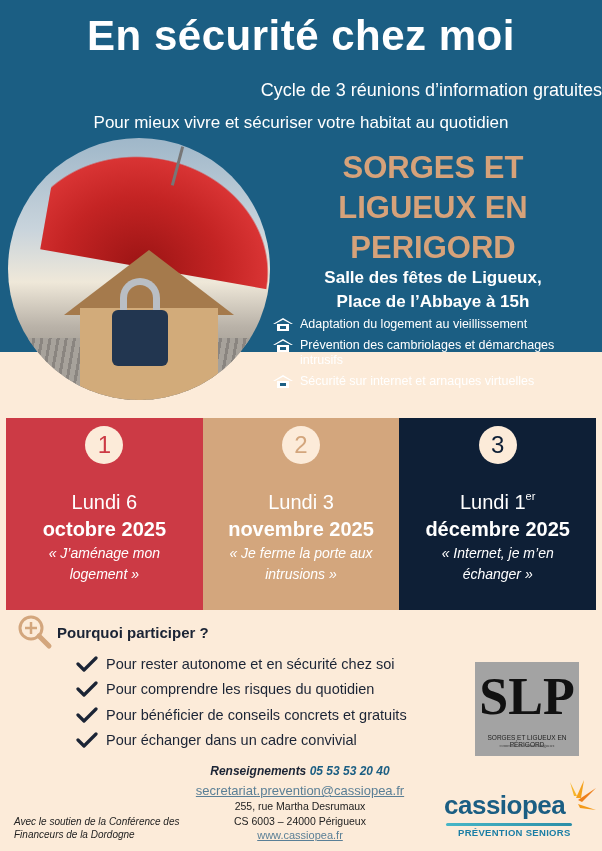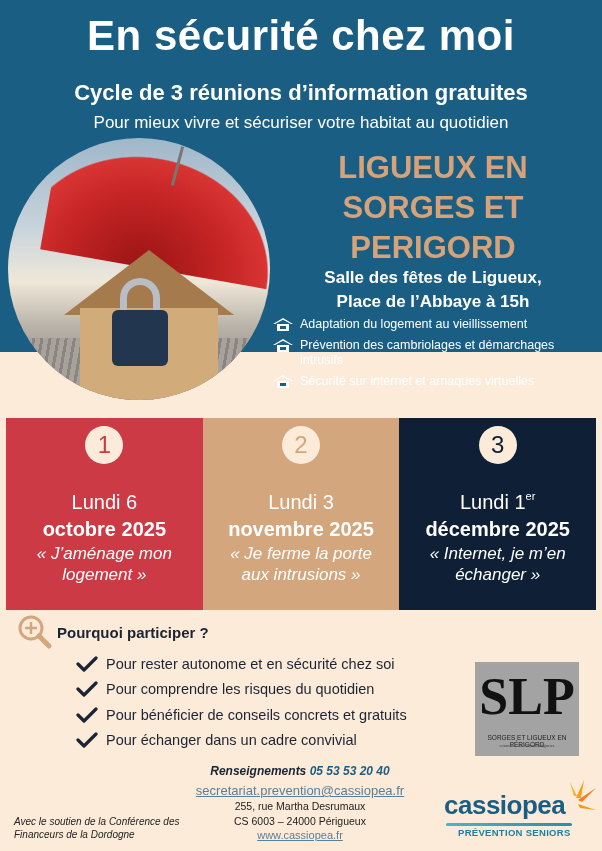--- a/index.html
+++ b/index.html
@@ -1,21 +1,21 @@
 <!DOCTYPE html>
 <html><head>
 <meta charset="utf-8">
 <style>
   * { box-sizing: border-box; margin: 0; padding: 0; }
   html, body { width: 602px; height: 851px; overflow: hidden; }
   body { background: #fcebd9; font-family: "Liberation Sans", "DejaVu Sans", sans-serif; position: relative; }
 
   .hero { position: absolute; left: 0; top: 0; width: 602px; height: 352px; background: #1b5e83; color: #fff; }
   .title { position: absolute; top: 12px; left: 0; width: 100%; text-align: center; font-size: 42px; font-weight: bold; letter-spacing: 0.5px; }
-  .subtitle { position: absolute; top: 80px; left: 0; width: 100%; text-align: center; font-size: 22px; font-weight: bold; }
+  .subtitle { position: absolute; top: 80px; left: 0; width: 100%; text-align: right; font-size: 18px; font-weight: normal; }
   .tagline { position: absolute; top: 113px; left: 0; width: 100%; text-align: center; font-size: 17px; }
 
   .photo { position: absolute; left: 8px; top: 138px; width: 262px; height: 262px; border-radius: 50%; overflow: hidden;
            background: linear-gradient(180deg, #9fb7c9 0%, #c9d4dc 35%, #efe8d9 55%, #b9b2a8 72%, #7e7a74 100%); }
   .photo .umbrella { position: absolute; left: 40px; top: 22px; width: 230px; height: 110px;
            background: radial-gradient(ellipse at 45% 100%, #9b1414 0%, #c42424 45%, #d93434 70%, transparent 71%); transform: rotate(10deg); }
   .photo .stick { position: absolute; left: 168px; top: 8px; width: 3px; height: 40px; background: #777; transform: rotate(15deg); }
   .photo .house-roof { position: absolute; left: 56px; top: 112px; width: 0; height: 0;
            border-left: 85px solid transparent; border-right: 85px solid transparent; border-bottom: 65px solid #a57a4c; }
   .photo .house-body { position: absolute; left: 72px; top: 170px; width: 138px; height: 100px; background: #d2ab7a; }
@@ -29,21 +29,21 @@
   .topics { position: absolute; left: 272px; top: 317px; width: 326px; list-style: none; }
   .topics li { display: flex; align-items: flex-start; font-size: 12.5px; line-height: 15px; margin-bottom: 6px; }
   .topics li .ico { flex: 0 0 22px; width: 22px; height: 15px; margin-right: 6px; position: relative; }
 
   .cards { position: absolute; left: 6px; top: 418px; width: 590px; height: 192px; display: flex; }
   .card { flex: 1; text-align: center; color: #fff; padding-top: 8px; }
   .card .num { width: 38px; height: 38px; border-radius: 50%; background: #fcebd9; margin: 0 auto; font-size: 24px; line-height: 38px; }
   .card .day { margin-top: 20px; font-size: 20px; font-weight: normal; line-height: 25px; }
   .card .day sup { font-size: 11px; vertical-align: 9px; }
   .card .month { font-size: 20px; font-weight: bold; line-height: 28px; }
-  .card .quote { font-size: 17px; font-style: italic; line-height: 21px; padding: 0 18px; }
+  .card .quote { font-size: 14px; font-style: italic; line-height: 21px; padding: 0 18px; }
 
   .why-icon { position: absolute; left: 17px; top: 614px; width: 36px; height: 36px; }
   .why-title { position: absolute; left: 57px; top: 624px; font-size: 15px; font-weight: bold; color: #1b2435; }
   .reasons { position: absolute; left: 76px; top: 651px; list-style: none; }
   .reasons li { display: flex; align-items: center; height: 25.5px; font-size: 14.5px; color: #1b2435; }
   .reasons li .chk { width: 22px; height: 18px; margin-right: 8px; }
 
   .commune-logo { position: absolute; left: 475px; top: 662px; width: 104px; height: 94px; background: #a3a3a3; }
   .commune-logo .mono { position: absolute; left: 0; top: 4px; width: 100%; text-align: center; font-family: "Liberation Serif", serif; font-size: 52px; font-weight: bold; color: #111; line-height: 62px; }
   .commune-logo .name { position: absolute; left: 0; top: 72px; width: 100%; text-align: center; font-size: 6.5px; color: #222; }
@@ -76,22 +76,22 @@
     <div class="umbrella"></div>
     <div class="stick"></div>
     <div class="floor"></div>
     <div class="house-roof"></div>
     <div class="house-body"></div>
     <div class="lock-shackle"></div>
     <div class="lock-body"></div>
   </div>
 
   <div class="venue-name">
+    <div>SORGES ET</div>
     <div>LIGUEUX EN</div>
-    <div>SORGES ET</div>
     <div>PERIGORD</div>
   </div>
   <div class="venue-addr">
     <div>Salle des fêtes de Ligueux,</div>
     <div>Place de l’Abbaye à 15h</div>
   </div>
 
   <ul class="topics">
     <li>
       <span class="ico">

